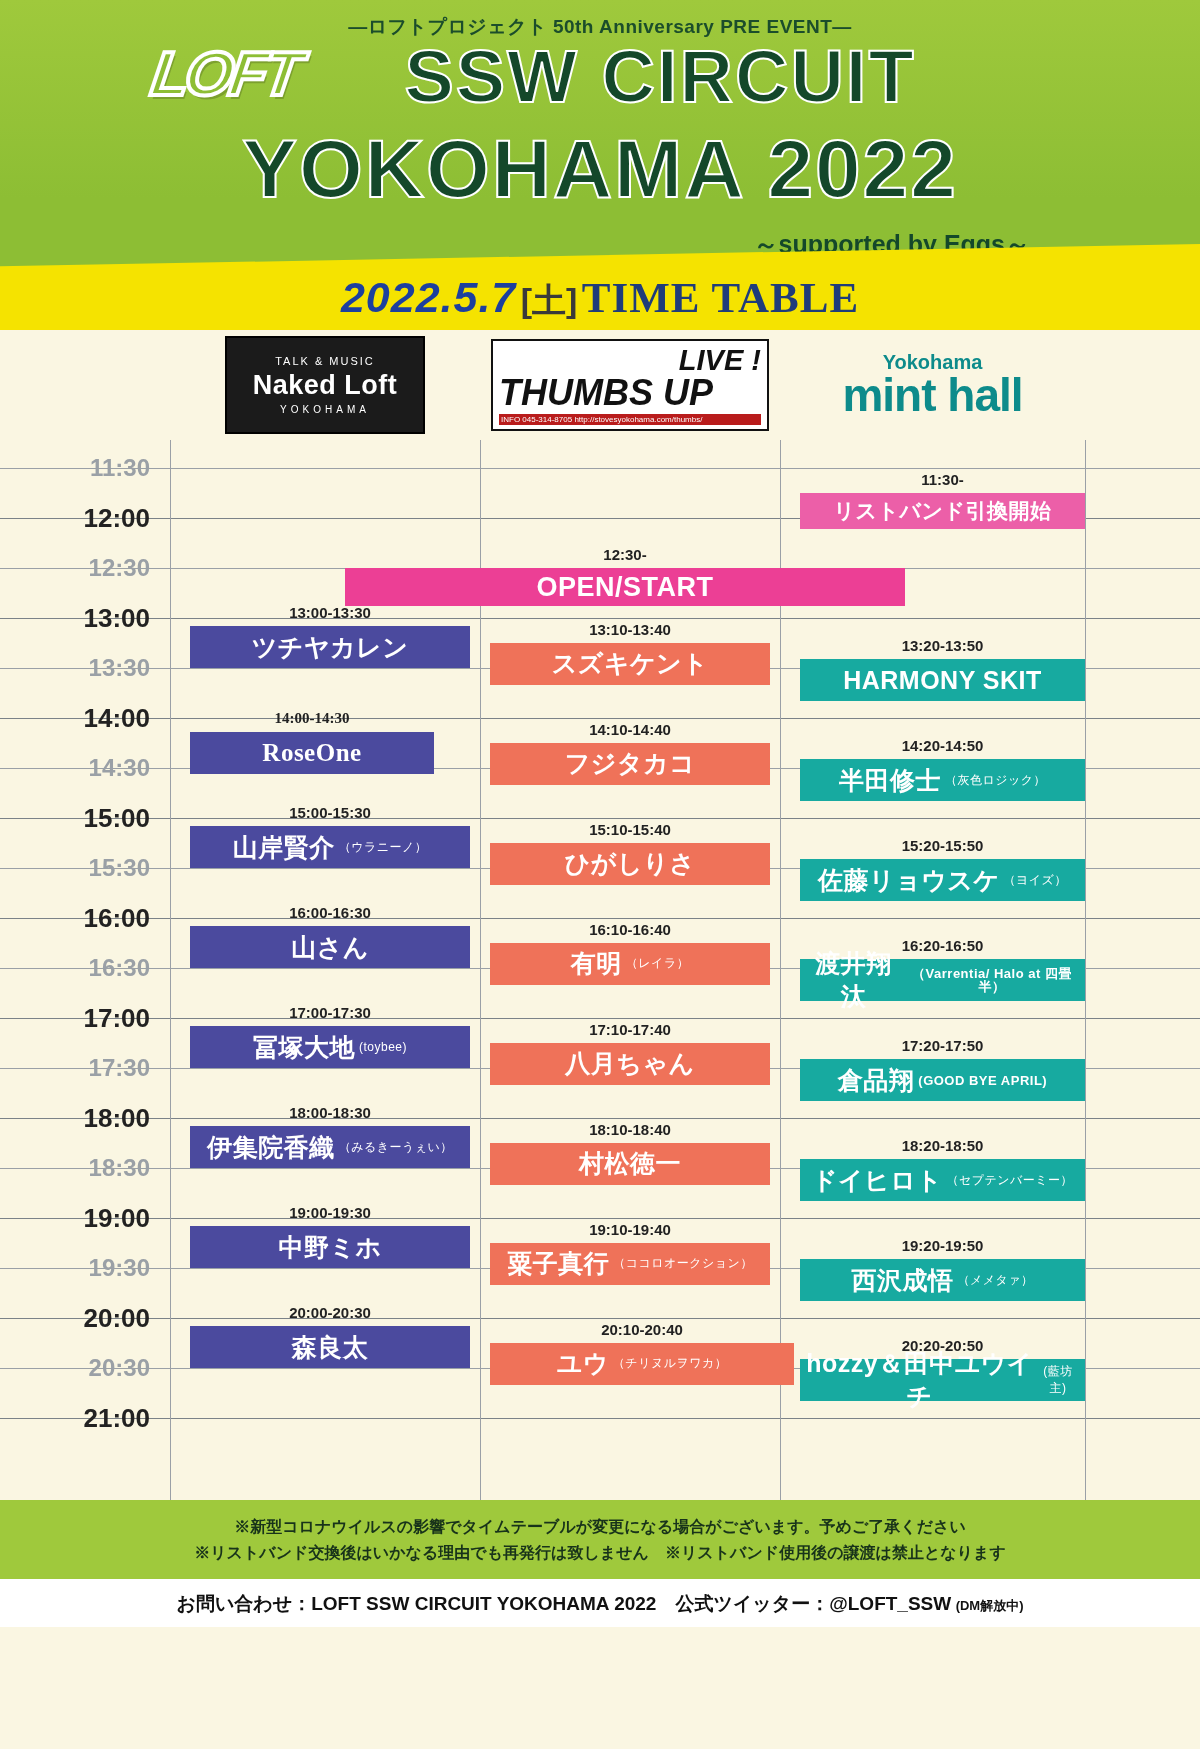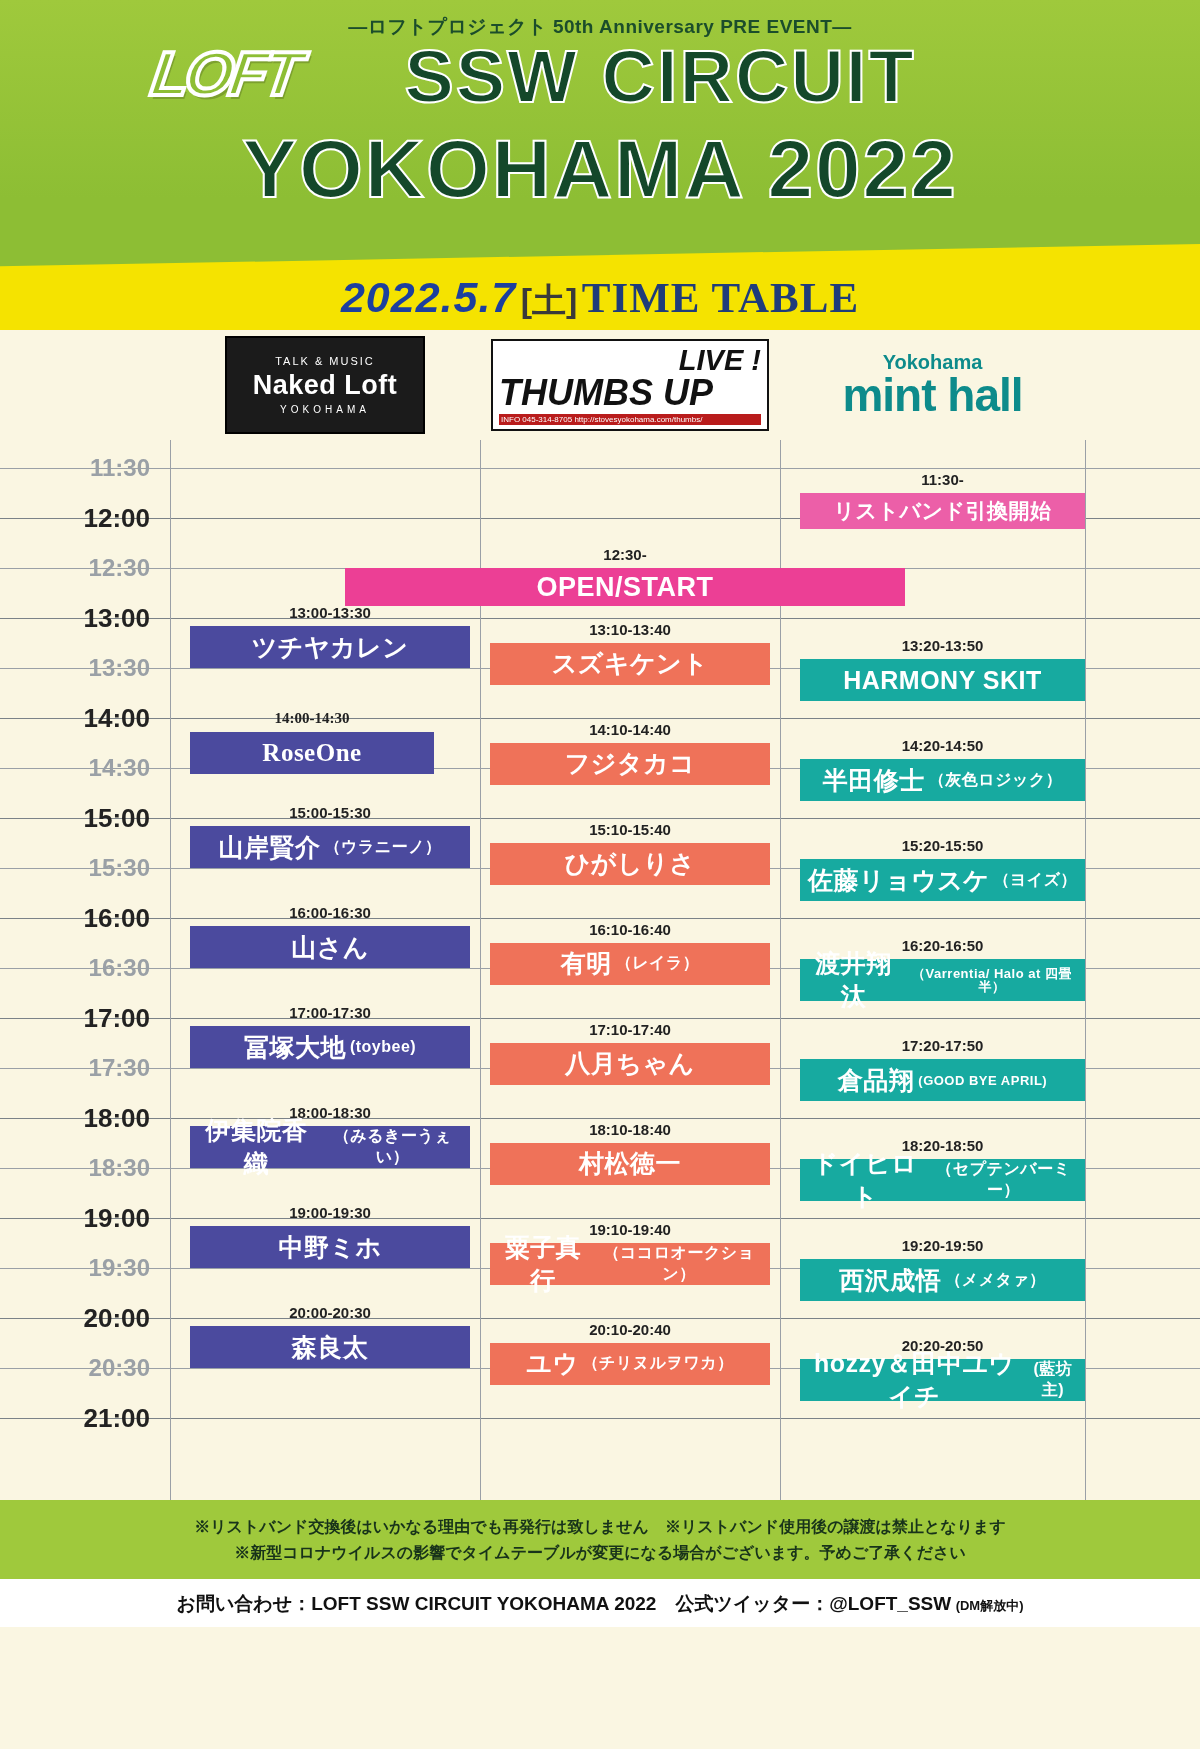--- a/index.html
+++ b/index.html
@@ -113,21 +113,21 @@
   .slot .stime {
     position:absolute; top:-22px; left:0; right:0; text-align:center;
     font-size:15px; font-weight:bold; color:#222;
   }
   .slot .sbox {
     width:100%; height:100%;
     display:flex; align-items:center; justify-content:center;
     color:#fff; font-weight:bold; font-size:25px; letter-spacing:0.5px;
     text-align:center; padding:0 6px;
   }
-  .slot .sbox small { font-size:16px; font-weight:bold; }
+  .slot .sbox small { font-size:12px; font-weight:normal; }
   .slot .sbox .tiny { font-size:13px; line-height:1.05; font-weight:bold; }
   .c-naked .sbox { background:#4b4a9e; }
   .c-thumbs .sbox { background:#ef7259; }
   .c-mint .sbox { background:#17aaa0; }
   .c-pink .sbox { background:#ec5fa8; }
   .c-open .sbox { background:#ec3f95; color:#fff; font-size:27px; }
 
   
   .footer { position:relative; height:auto; }
   .foot-green {
@@ -139,20 +139,21 @@
   .foot-white .sm { font-size:13px; }
 </style>
 </head>
 <body>
 
 <div class="header">
   <div class="pre-event">―ロフトプロジェクト 50th Anniversary PRE EVENT―</div>
   <div class="loft-mark">LOFT</div>
   <div class="title1">SSW CIRCUIT</div>
   <div class="title2">YOKOHAMA 2022</div>
+  <div class="supported">～supported by Eggs～</div>
   <div class="date-bar">
     <span class="d1">2022.5.7</span>
     <span class="d2">[土]</span>
     <span class="d3">TIME TABLE</span>
   </div>
 </div>
 
 <div class="venue-row">
   <div class="venue-cell v-time"></div>
   <div class="venue-cell v1">
@@ -303,21 +304,21 @@
         <div class="stime">18:10-18:40</div>
         <div class="sbox">村松徳一</div>
       </div>
       <div class="slot c-thumbs" style="left: 490px; top: 802.667px; width: 280px; height: 42px;">
         <div class="stime">19:10-19:40</div>
         <div class="sbox">
           <span>粟子真行</span>
           <small style="margin-left:4px">（ココロオークション）</small>
         </div>
       </div>
-      <div class="slot c-thumbs" style="left: 490px; top: 902.667px; width: 280px; height: 42px;">
+      <div class="slot c-thumbs" style="left: 490px; top: 902.667px; width: 304px; height: 42px;">
         <div class="stime">20:10-20:40</div>
         <div class="sbox">
           <span>ユウ</span>
           <small style="margin-left:4px">（チリヌルヲワカ）</small>
         </div>
       </div>
       <div class="slot c-mint" style="left: 800px; top: 219.333px; width: 285px; height: 42px;">
         <div class="stime">13:20-13:50</div>
         <div class="sbox">HARMONY SKIT</div>
       </div>
@@ -368,20 +369,20 @@
         <div class="sbox">
           <span>hozzy＆田中ユウイチ</span>
           <small style="margin-left:4px">(藍坊主)</small>
         </div>
       </div>
     </div>
 </div>
 
 <div class="footer">
   <div class="foot-green">
+    <div>※新型コロナウイルスの影響でタイムテーブルが変更になる場合がございます。予めご了承ください</div>
     <div>※リストバンド交換後はいかなる理由でも再発行は致しません　※リストバンド使用後の譲渡は禁止となります</div>
-    <div>※新型コロナウイルスの影響でタイムテーブルが変更になる場合がございます。予めご了承ください</div>
   </div>
   <div class="foot-white">
     <span>お問い合わせ：LOFT SSW CIRCUIT YOKOHAMA 2022　公式ツイッター：@LOFT_SSW</span>
     <span class="sm">(DM解放中)</span>
   </div>
 </div>
 
 </body></html>

